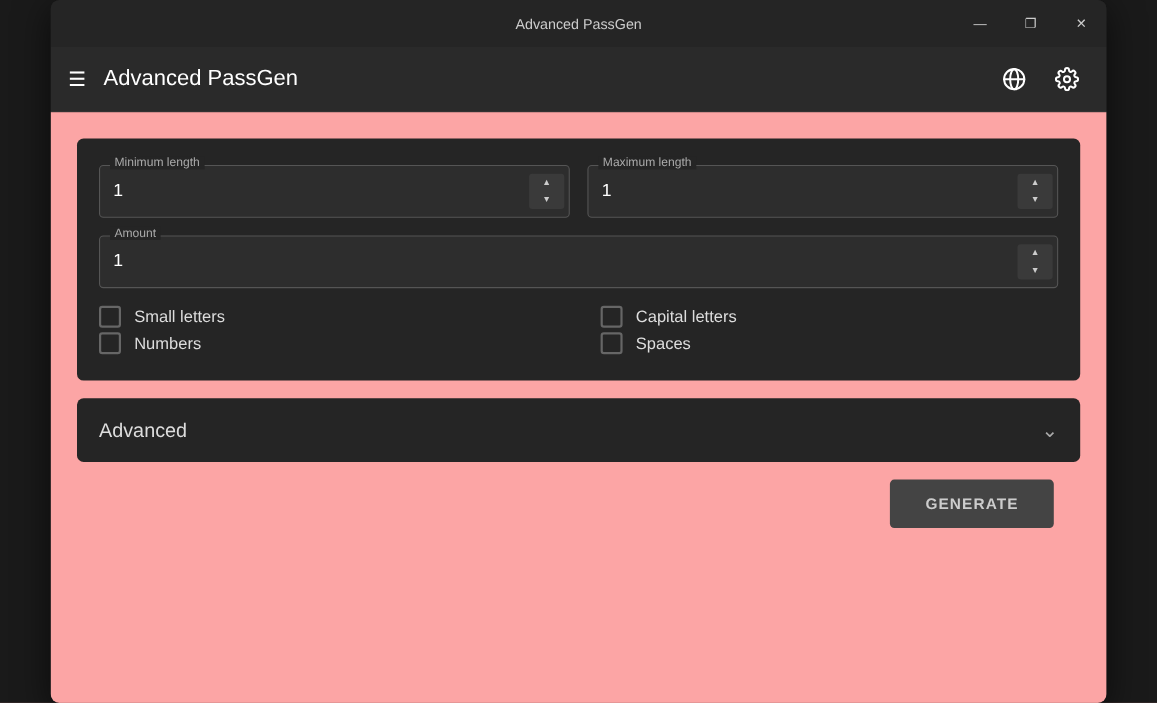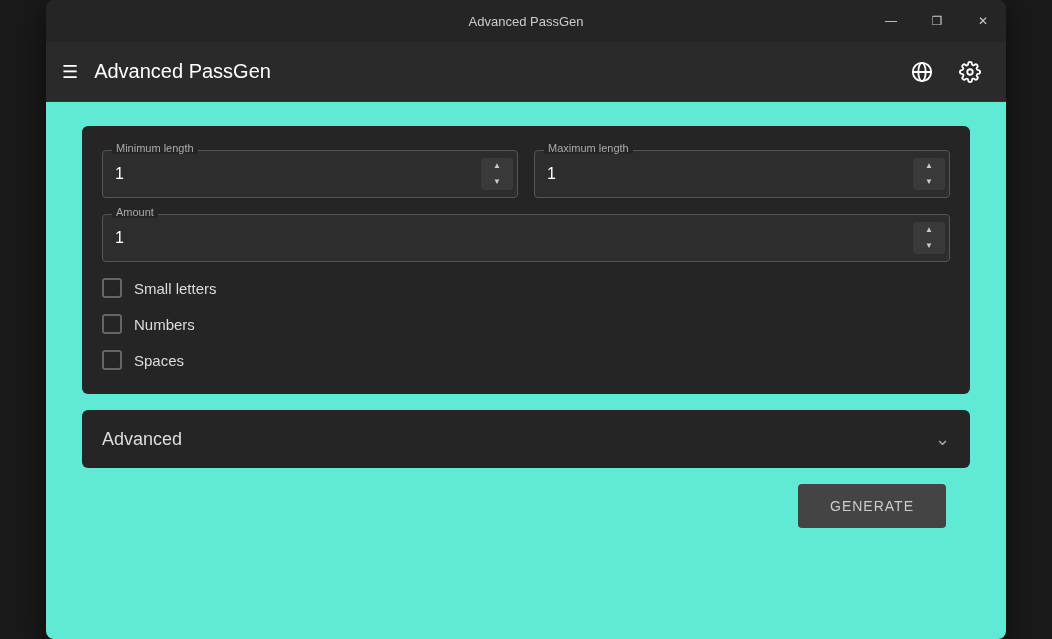--- a/index.html
+++ b/index.html
@@ -107,23 +107,23 @@
       color: #ffffff;
       font-size: 20px;
       background: transparent;
       border: none;
       outline: none;
     }
 
     
     .main-content {
       flex: 1;
-      padding: 24px 36px;
+      padding: 24px 24px;
       overflow-y: auto;
-      background: #5eead4;
+      background: #fca5a5;
     }
 
     .card {
       background: #252525;
       border-radius: 6px;
       padding: 24px 20px;
       margin-bottom: 16px;
     }
 
     
@@ -195,22 +195,22 @@
       line-height: 1;
       background: transparent;
       border: none;
       outline: none;
       width: 100%;
     }
 
     
     .checkbox-grid {
       display: grid;
-      grid-template-columns: 1fr;
-      gap: 16px 40px;
+      grid-template-columns: 1fr 1fr;
+      gap: 4px 40px;
       margin-top: 8px;
     }
 
     .checkbox-item {
       display: flex;
       align-items: center;
       gap: 12px;
       cursor: pointer;
     }
 
@@ -271,21 +271,21 @@
       padding: 0 24px 24px;
     }
 
     .generate-btn {
       background: #444444;
       color: #cccccc;
       border: none;
       border-radius: 4px;
       padding: 14px 32px;
       font-size: 14px;
-      font-weight: 400;
+      font-weight: 700;
       letter-spacing: 1px;
       cursor: pointer;
       text-transform: uppercase;
     }
 
     
     .icon-svg {
       width: 22px;
       height: 22px;
       fill: none;
@@ -370,20 +370,24 @@
         </div>
       </div>
 
       <div class="checkbox-grid">
         <label class="checkbox-item">
           <input type="checkbox" class="checkbox-box" style="">
           <span class="checkbox-label">Small letters</span>
         </label>
         <label class="checkbox-item">
           <input type="checkbox" class="checkbox-box" style="">
+          <span class="checkbox-label">Capital letters</span>
+        </label>
+        <label class="checkbox-item">
+          <input type="checkbox" class="checkbox-box" style="">
           <span class="checkbox-label">Numbers</span>
         </label>
         <label class="checkbox-item">
           <input type="checkbox" class="checkbox-box" style="">
           <span class="checkbox-label">Spaces</span>
         </label>
       </div>
 
     </div>
 

